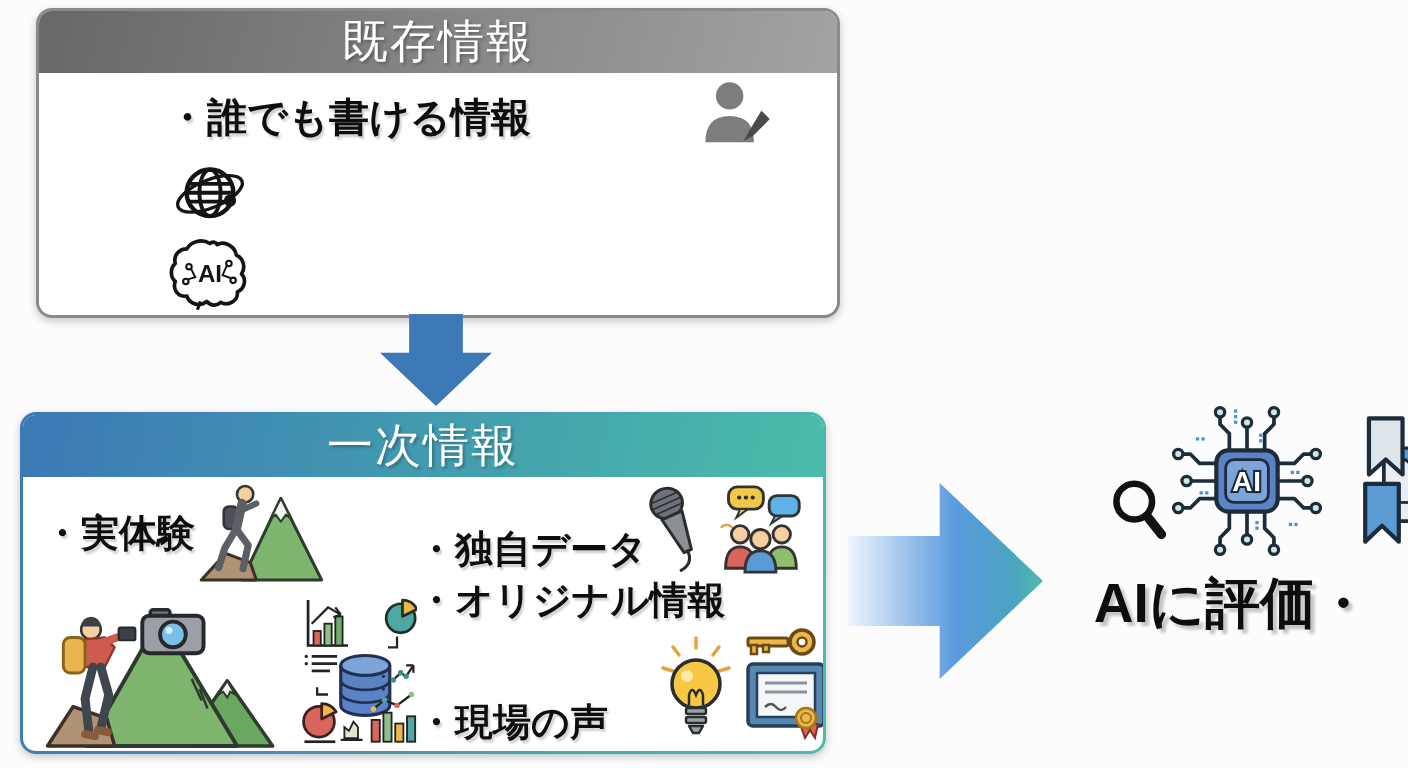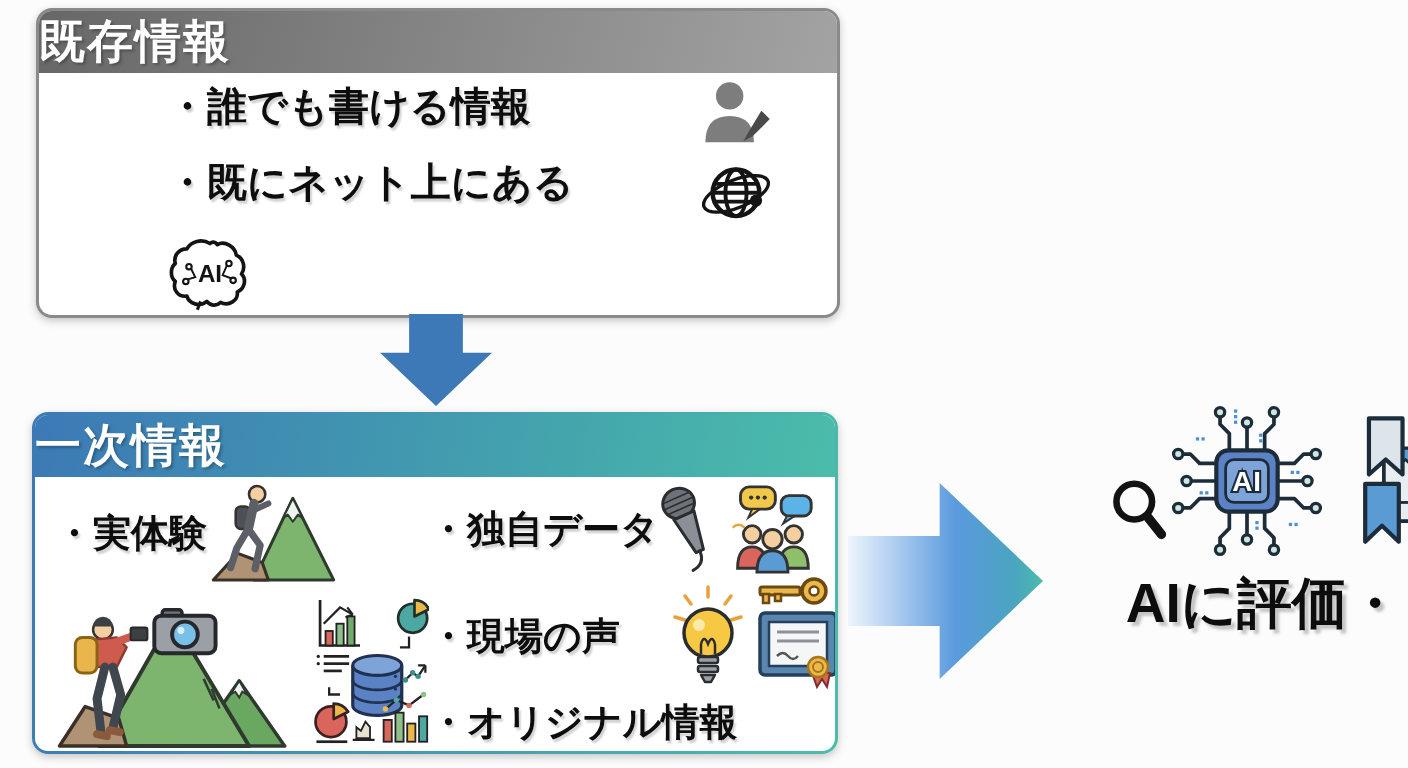--- a/index.html
+++ b/index.html
@@ -4,54 +4,54 @@
 <style>
   html,body{margin:0;padding:0;}
   body{
     width:1408px;height:768px;position:relative;overflow:hidden;
     background:#fcfcfc;
     font-family:"Liberation Sans","DejaVu Sans",sans-serif;
   }
   
   .card{position:absolute;border-radius:16px;padding:3px;box-shadow:0 3px 8px rgba(0,0,0,.22);}
   .card-inner{width:100%;height:100%;border-radius:13px;background:#fff;overflow:hidden;display:flex;flex-direction:column;}
-  .card-header{display:flex;align-items:center;justify-content:flex-start;color:#fff;font-weight:700;
+  .card-header{display:flex;align-items:center;justify-content:center;color:#fff;font-weight:400;
     text-shadow:2px 2px 3px rgba(0,0,0,.28);letter-spacing:2px;}
   
   .existing-card{left:36px;top:8px;width:798px;height:304px;background:#8a8a8a;}
   .existing-header{height:70px;font-size:46px;background:linear-gradient(105deg,#676767 0%,#a3a3a3 100%);}
   .existing-body{flex:1;display:flex;flex-direction:column;justify-content:space-evenly;
     padding:6px 58px 8px 128px;}
-  .existing-row{display:flex;justify-content:space-between;}
+  .existing-row{display:flex;align-items:center;justify-content:space-between;}
   .bullet{font-size:40px;font-weight:900;color:#0d0d0d;text-shadow:2px 3px 2px rgba(0,0,0,.18);white-space:nowrap;}
   .row-icon{width:86px;display:flex;justify-content:center;align-items:center;}
   
   .down-arrow{position:absolute;left:380px;top:314px;width:112px;height:92px;background:#3c79b6;
     clip-path:polygon(26% 0,74% 0,74% 42%,100% 42%,50% 100%,0 42%,26% 42%);
     filter:drop-shadow(2px 3px 2px rgba(0,0,0,.25));}
   
-  .primary-card{left:32px;top:412px;width:800px;height:336px;background:linear-gradient(100deg,#3c79b6,#4bbcaa);}
+  .primary-card{left:20px;top:412px;width:800px;height:336px;background:linear-gradient(100deg,#3c79b6,#4bbcaa);}
   .primary-header{height:80px;font-size:46px;background:linear-gradient(100deg,#3c79b6 0%,#44a5ad 65%,#4bbcaa 100%);}
   .primary-body{flex:1;display:flex;padding:6px 10px 6px 20px;}
   .pcol-left{width:378px;display:flex;flex-direction:column;}
   .pcol-right{flex:1;display:flex;flex-direction:column;justify-content:space-evenly;}
-  .prow{display:flex;align-items:center;}
+  .prow{display:flex;align-items:flex-end;}
   .bullet-sm{font-size:38px;font-weight:900;color:#0d0d0d;text-shadow:2px 3px 2px rgba(0,0,0,.18);white-space:nowrap;}
   .left-row1{height:100px;align-items:center;}
   .left-row2{flex:1;align-items:flex-end;gap:8px;}
   .icon-cluster{display:flex;align-items:center;gap:4px;}
   
   .right-arrow{position:absolute;left:848px;top:483px;width:195px;height:196px;
     background:linear-gradient(90deg,#eef5fd 0%,#5b9ade 55%,#4aa4c0 85%,#4cbcaa 100%);
     clip-path:polygon(0% 27%,47% 27%,47% 0%,100% 50%,47% 100%,47% 73%,0% 73%);
     filter:drop-shadow(0 0 10px rgba(95,165,235,.6));}
   
   .result{position:absolute;left:1050px;top:402px;width:352px;height:350px;}
   .result-icons{display:flex;align-items:center;height:158px;margin-left:58px;}
-  .result-text{margin-top:6px;text-align:right;padding-left:12px;}
+  .result-text{margin-top:6px;text-align:center;padding-left:12px;}
   .result-line{font-size:55px;font-weight:900;color:#0d0d0d;line-height:1.38;white-space:nowrap;
     text-shadow:4px 4px 3px rgba(110,110,110,.40);}
   svg{display:block;}
 </style>
 </head>
 <body>
 
 <div class="card existing-card">
   <div class="card-inner">
     <div class="card-header existing-header">
@@ -64,21 +64,20 @@
         <span class="row-icon">
           <svg width="76" height="76" viewBox="0 0 72 72">
             <circle cx="30" cy="16" r="13" fill="#7d7d7d"></circle>
             <path d="M7 60 Q7 35 30 35 Q53 35 53 60 Z" fill="#7d7d7d"></path>
             <path d="M60 30 L68 38 L52 54 L43 59 L48 50 Z" fill="#4a4a4a"></path>
           </svg>
         </span>
       </div>
 
       <div class="existing-row">
-        <span class="bullet">・既にネット上にある</span>
         <span class="row-icon">
           <svg width="80" height="80" viewBox="0 0 72 72" fill="none" stroke="#141414">
             <circle cx="36" cy="34" r="21" stroke-width="4"></circle>
             <ellipse cx="36" cy="34" rx="9.5" ry="21" stroke-width="3.5"></ellipse>
             <line x1="17" y1="26" x2="55" y2="26" stroke-width="3.5"></line>
             <line x1="15" y1="34" x2="57" y2="34" stroke-width="3.5"></line>
             <line x1="17" y1="42" x2="55" y2="42" stroke-width="3.5"></line>
             <ellipse cx="36" cy="35" rx="31" ry="12.5" stroke-width="3" transform="rotate(-22 36 35)"></ellipse>
             <circle cx="54" cy="41" r="5.5" fill="#141414" stroke="none"></circle>
           </svg>
@@ -233,20 +232,24 @@
                 <circle cx="71" cy="53" r="9" fill="#f6cfa0" stroke="#333" stroke-width="3"></circle>
                 <path d="M56 88 Q56 66 71 66 Q86 66 86 88 Z" fill="#8fbf6a" stroke="#333" stroke-width="3"></path>
                 <circle cx="49" cy="58" r="10" fill="#f6cfa0" stroke="#333" stroke-width="3"></circle>
                 <path d="M33 92 Q33 70 49 70 Q65 70 65 92 Z" fill="#5a9bd4" stroke="#333" stroke-width="3"></path>
               </svg>
             </span>
           </span>
         </div>
 
         <div class="prow">
+          <span class="bullet-sm">・オリジナル情報</span>
+        </div>
+
+        <div class="prow">
           <span class="bullet-sm">・現場の声</span>
           <span class="icon-cluster" style="margin-left:48px;">
             <span>
               <svg width="80" height="104" viewBox="0 0 80 104">
                 <g stroke="#e8a23c" stroke-width="3.5" stroke-linecap="round">
                   <line x1="40" y1="3" x2="40" y2="13"></line>
                   <line x1="17" y1="12" x2="23" y2="20"></line>
                   <line x1="63" y1="12" x2="57" y2="20"></line>
                   <line x1="7" y1="33" x2="17" y2="36"></line>
                   <line x1="73" y1="33" x2="63" y2="36"></line>
@@ -274,24 +277,20 @@
                   <line x1="25" y1="57" x2="67" y2="57" stroke="#8b9298" stroke-width="3"></line>
                   <line x1="25" y1="66" x2="67" y2="66" stroke="#8b9298" stroke-width="3"></line>
                   <path d="M25 81 Q31 75 36 81 T46 81" stroke="#555" stroke-width="2.5" fill="none"></path>
                   <path d="M60 98 L65 112 L70 104 L75 112 L78 98 Z" fill="#d9655c" stroke="#7e2f28" stroke-width="2"></path>
                   <circle cx="66" cy="92" r="10" fill="#ecb84c" stroke="#a87618" stroke-width="2.5"></circle>
                   <circle cx="66" cy="92" r="5" fill="none" stroke="#a87618" stroke-width="2"></circle>
                 </g>
               </svg>
             </span>
           </span>
-        </div>
-
-        <div class="prow">
-          <span class="bullet-sm">・オリジナル情報</span>
         </div>
 
       </div>
     </div>
   </div>
 </div>
 
 <div class="right-arrow"></div>
 
 <div class="result">

